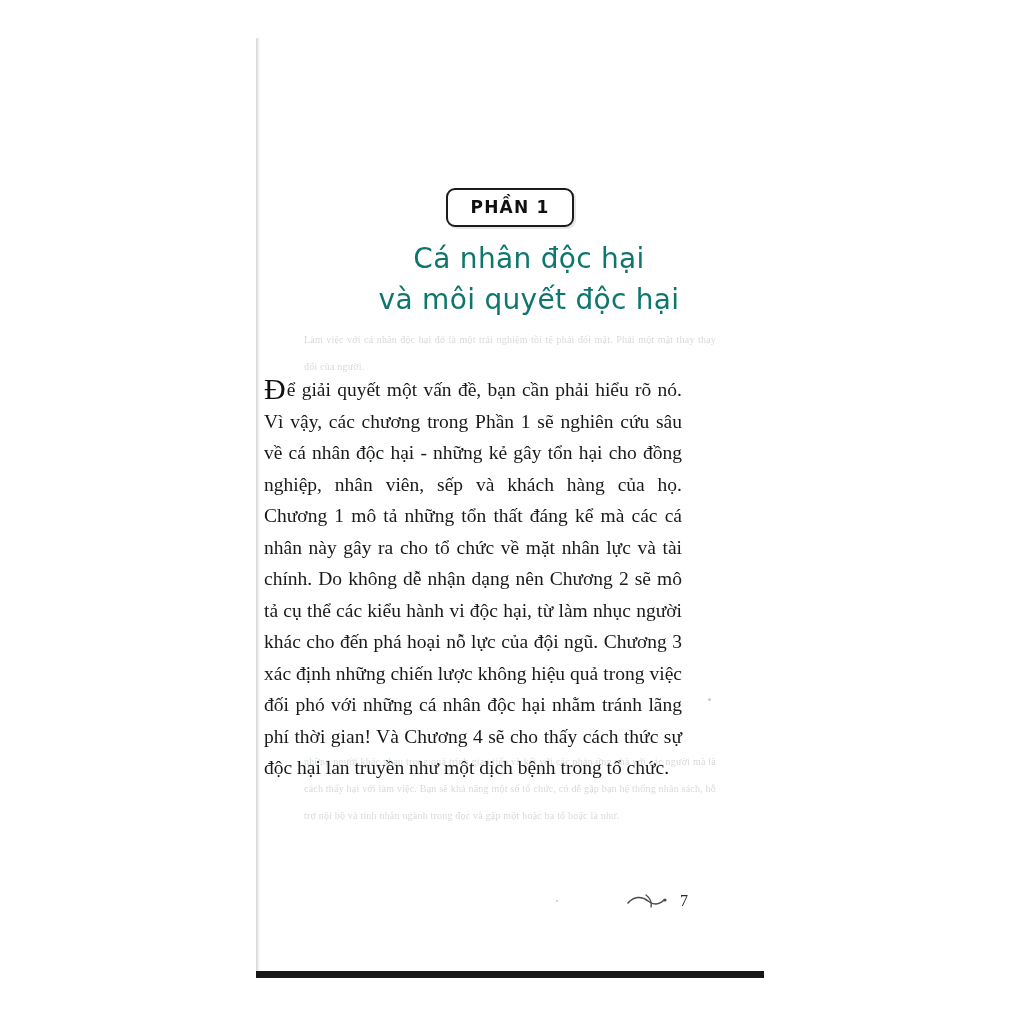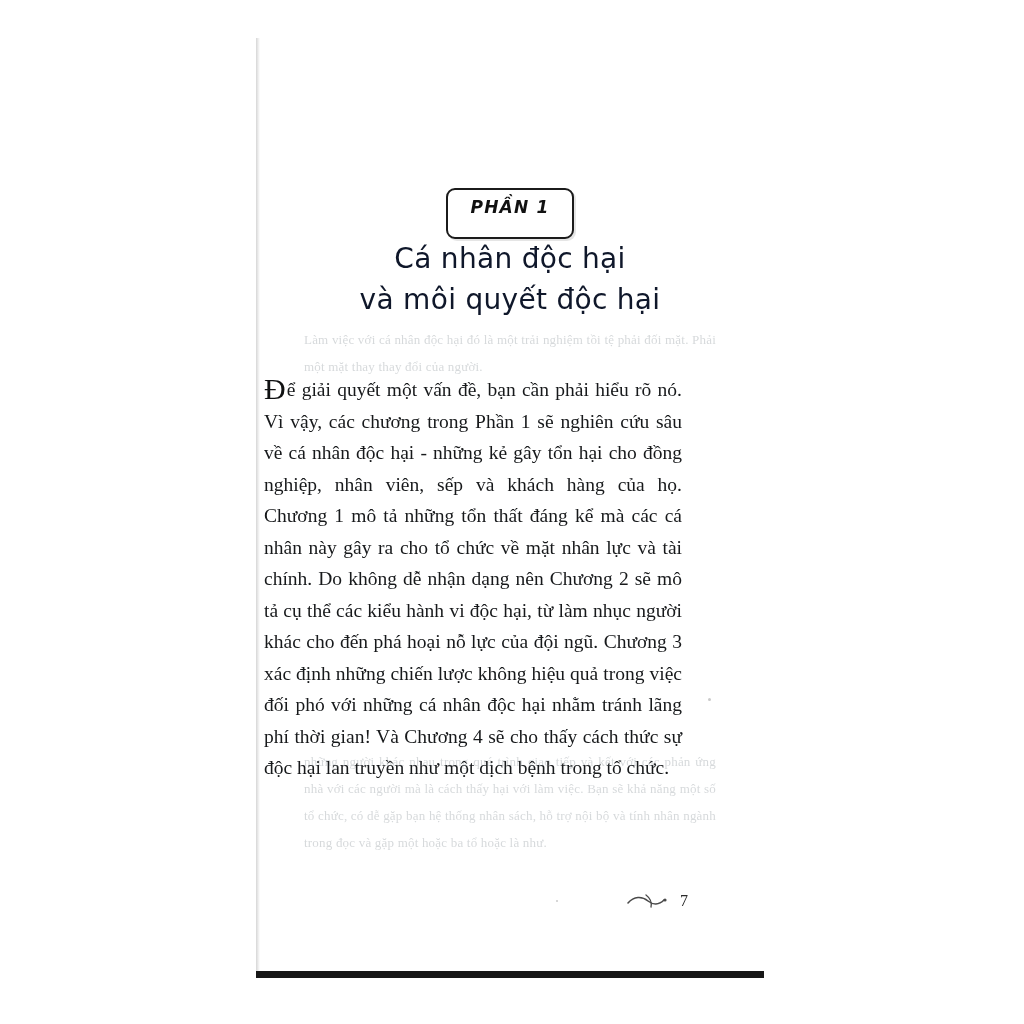--- a/index.html
+++ b/index.html
@@ -51,21 +51,21 @@
     width: 100%;
     height: 7px;
     background: #171717;
   }
 
   
   .bleed {
     position: absolute;
     color: rgba(120, 128, 136, 0.30);
     font-family: "Liberation Serif", serif;
-    font-size: 13px;
+    font-size: 10px;
     line-height: 27px;
     letter-spacing: 0.2px;
     text-align: justify;
     filter: blur(0.6px);
     user-select: none;
     pointer-events: none;
   }
   .bleed-top {
     left: 48px;
     top: 288px;
@@ -95,45 +95,45 @@
     position: absolute;
     left: 0;
     top: 150px;
     width: 100%;
     display: flex;
     justify-content: center;
   }
   .part-badge {
     position: relative;
     display: inline-block;
-    padding: 7px 22px 20px 22px;
+    padding: 7px 22px 8px 22px;
     border: 2px solid #1b1b1b;
     border-radius: 9px;
     font-family: "DejaVu Sans", sans-serif;
     font-weight: bold;
     font-size: 17px;
     letter-spacing: 1.2px;
     color: #111111;
     background: #ffffff;
     box-shadow: 2px 2px 0 rgba(0,0,0,0.10);
-    font-style: italic;
   }
 
   
   .part-title {
     position: absolute;
     left: 0;
     top: 200px;
     width: 100%;
     text-align: center;
     font-family: "DejaVu Sans", sans-serif;
     font-size: 28px;
     line-height: 41px;
-    color: #0f172a;
+    color: #0f766e;
     letter-spacing: 0.3px;
+    padding-left: 19px;
   }
   .part-title .line1 { display: block; }
   .part-title .line2 { display: block; }
 
   
   .body-copy {
     position: absolute;
     left: 8px;
     top: 336px;
     width: 418px;

